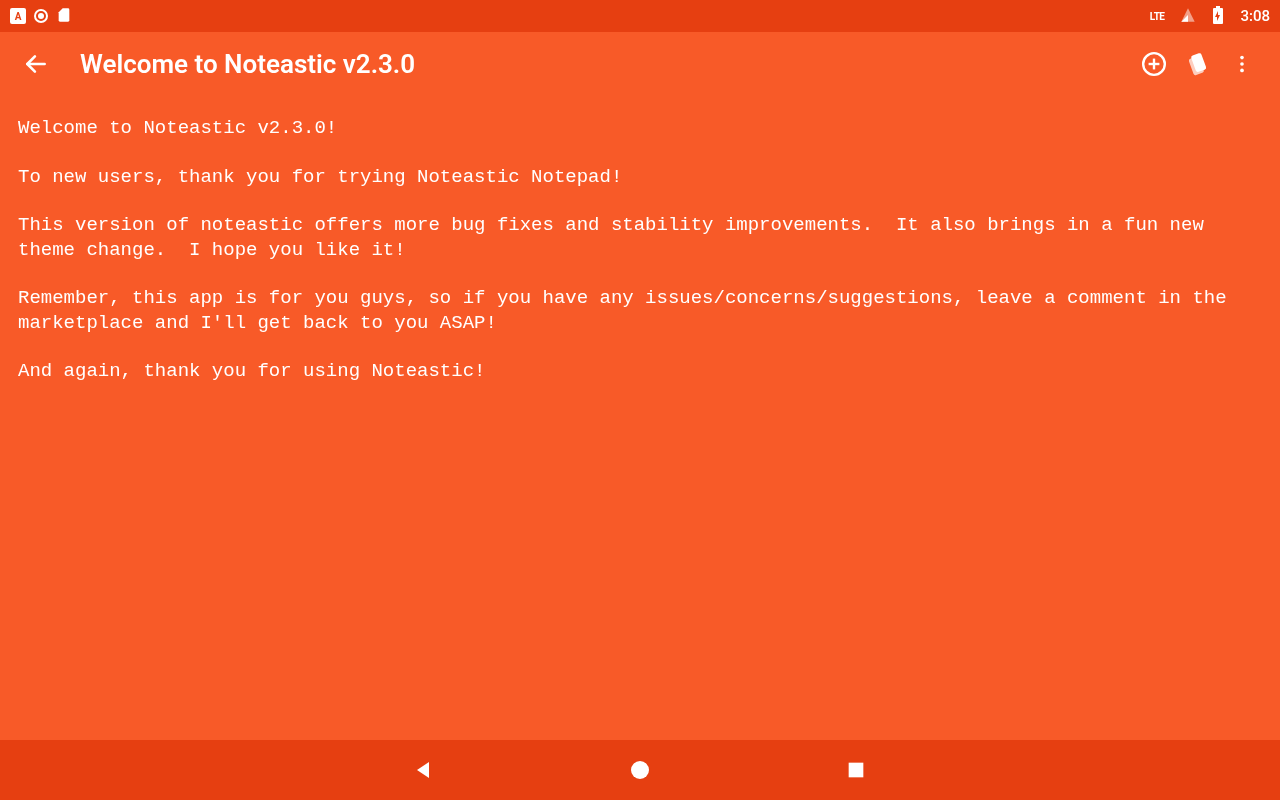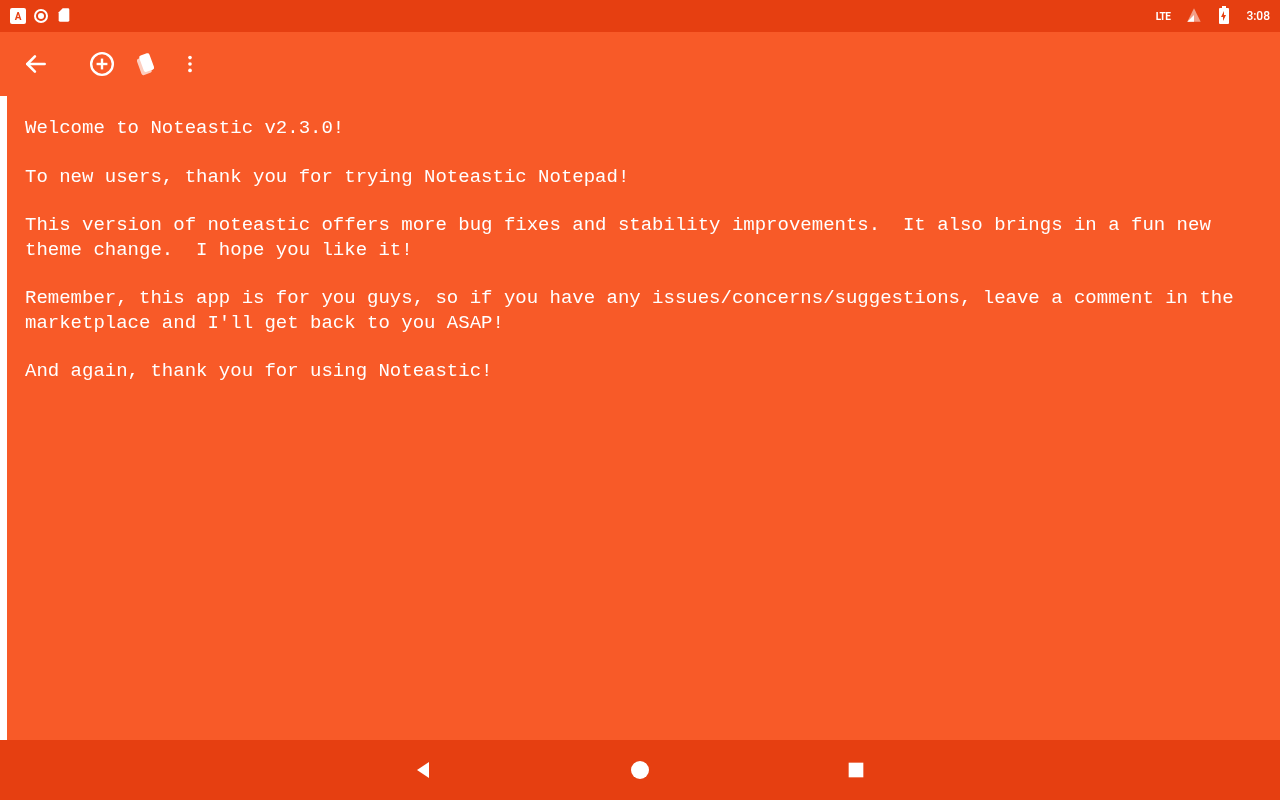--- a/index.html
+++ b/index.html
@@ -28,21 +28,21 @@
     .status-circle {
       width: 14px; height: 14px;
       border: 2px solid #fff;
       border-radius: 50%;
       position: relative;
     }
     .status-circle::after{
       content:""; position:absolute; top:2px; left:2px; width:6px; height:6px; background:#fff; border-radius:50%;
     }
     .lte-label { font-size: 10px; font-weight: bold; letter-spacing: -0.5px; }
-    .time-label { font-weight: 500; font-size: 12px; }
+    .time-label { font-weight: 500; font-size: 15px; }
 
     .app-bar {
       height: 64px;
       background: #f85a28;
       display: flex;
       align-items: center;
       padding: 0 16px;
       color: #fff;
     }
     .back-arrow {
@@ -65,21 +65,20 @@
     .content {
       flex: 1;
       background: #f85a28;
       color: #fff;
       padding: 20px 18px;
       font-family: "Courier New", Courier, monospace;
       font-size: 19px;
       line-height: 1.28;
       white-space: pre-wrap;
       overflow: hidden;
-      margin-left: 7px;
     }
 
     .nav-bar {
       height: 60px;
       background: #e63f11;
       display: flex;
       align-items: center;
       justify-content: center;
       gap: 180px;
     }
@@ -122,20 +121,21 @@
   </div>
 </div>
 
 <div class="app-bar">
   <div class="back-arrow">
     <svg width="26" height="26" viewBox="0 0 24 24" fill="none" stroke="#fff" stroke-width="2.4" stroke-linecap="round" stroke-linejoin="round">
       <line x1="20" y1="12" x2="4" y2="12"></line>
       <polyline points="11 5 4 12 11 19"></polyline>
     </svg>
   </div>
+  <div class="app-title">Welcome to Noteastic v2.3.0</div>
   <div class="action-icon">
     <svg width="26" height="26" viewBox="0 0 24 24" fill="none" stroke="#fff" stroke-width="2.2">
       <circle cx="12" cy="12" r="10"></circle>
       <line x1="12" y1="7" x2="12" y2="17"></line>
       <line x1="7" y1="12" x2="17" y2="12"></line>
     </svg>
   </div>
   <div class="action-icon">
     <svg width="26" height="26" viewBox="0 0 24 24">
       <g transform="rotate(-20 12 12)">

